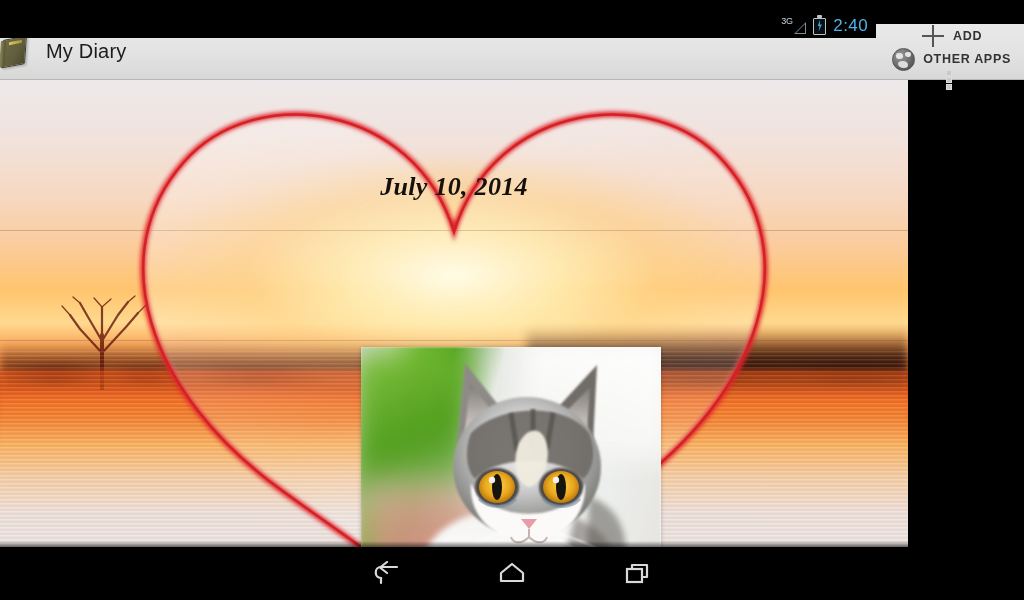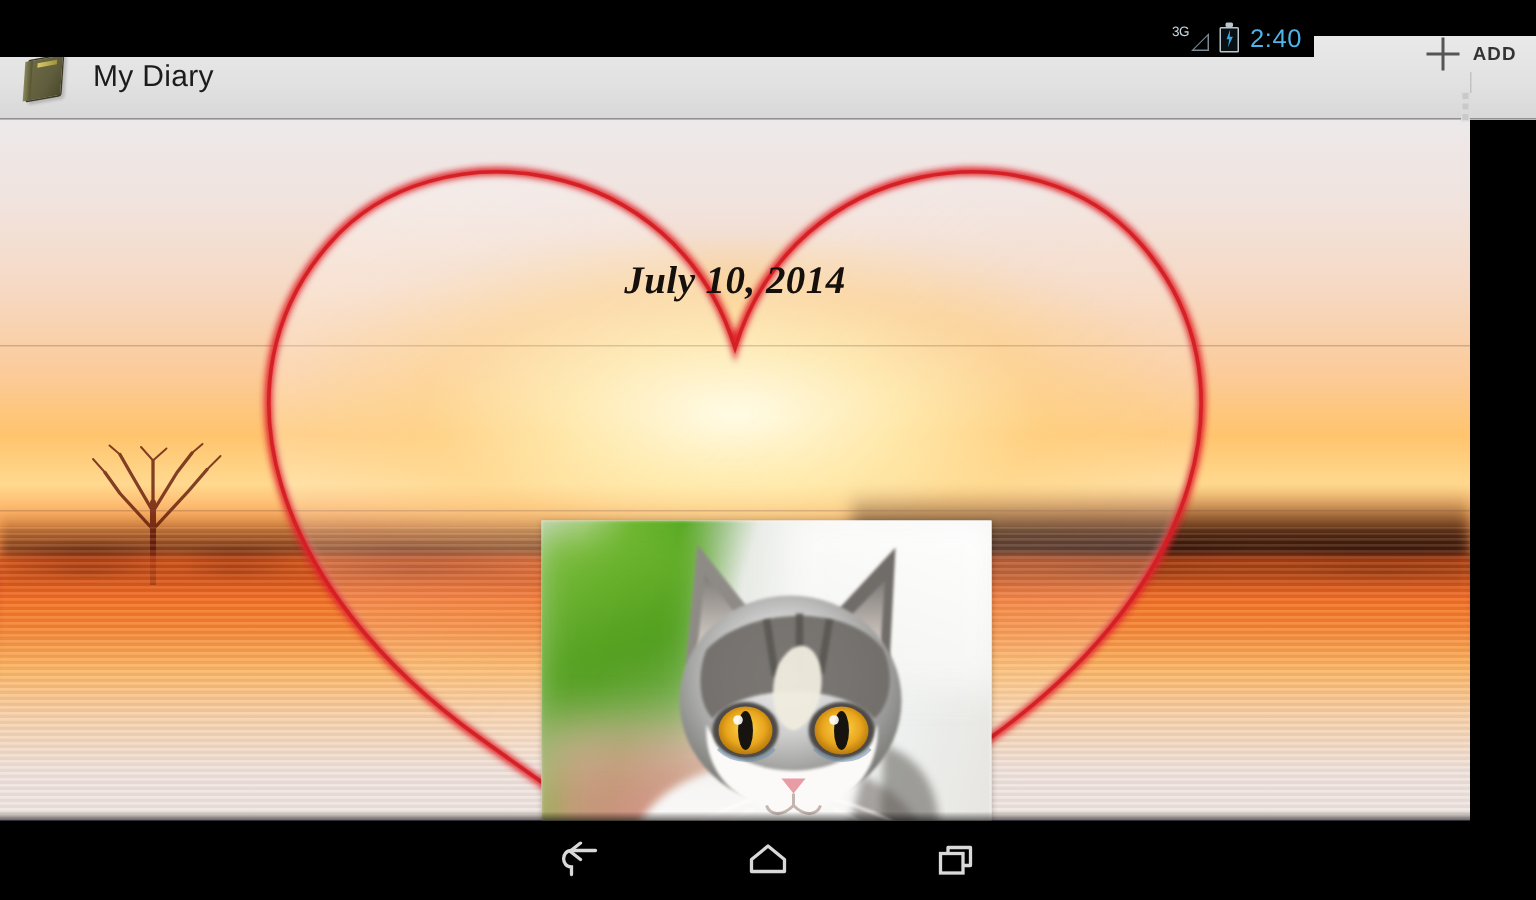--- a/index.html
+++ b/index.html
@@ -47,21 +47,21 @@
     font-family:"Liberation Sans", sans-serif;
   }
 
   
   .action-bar{
     position:absolute; left:0; top:24px; width:1024px; height:56px;
     background:linear-gradient(180deg,#e9e9e9 0%,#e2e2e2 55%,#d8d8d8 100%);
     border-bottom:1px solid #b9b5b2;
     display:flex; align-items:center; z-index:30;
   }
-  .ab-left{ display:flex; align-items:center; padding-left:16px; flex:0 0 auto; }
+  .ab-left{ display:flex; align-items:center; flex:0 0 auto; }
   .app-icon{ position:relative; width:34px; height:30px; }
   .app-icon .book{
     position:absolute; left:2px; top:1px; width:24px; height:28px;
     background:linear-gradient(120deg,#6d6a45 0%,#5f5d3c 60%,#4c4a2e 100%);
     border:1px solid #3c3a22;
     transform:skewY(-14deg) rotate(4deg);
     border-radius:1px 2px 2px 1px;
     box-shadow:2px 2px 2px rgba(0,0,0,.18);
   }
   .app-icon .spine{
@@ -148,23 +148,23 @@
     width:34px; height:46px; display:flex; flex-direction:column;
     align-items:center; justify-content:center; gap:3px; margin-right:6px;
   }
   .ab-overflow i{
     width:4px; height:4px; background:#c9c9c9; display:block;
     box-shadow:0 0 0 1px #dcdcdc;
   }
 
   
   .content{
-    position:absolute; left:0; top:80px; width:980px; height:467px;
+    position:absolute; left:0; top:80px; width:908px; height:467px;
     overflow:hidden; z-index:10;
-    background:#c4b5fd;
+    background:#fdba74;
     text-decoration:underline;
   }
   
   .sky{
     position:absolute; inset:0;
     background:
       linear-gradient(180deg,
         #ede9ea 0%,
         #f1e3de 12%,
         #f6d9c4 24%,
@@ -346,20 +346,28 @@
       <div class="ab-item">
         <span class="ic ic-plus"></span>
         <span class="lbl">ADD</span>
       </div>
       <div class="ab-sep"></div>
 
       <div class="ab-sep"></div>
 
       <div class="ab-sep"></div>
 
+      <div class="ab-item">
+        <span class="ic ic-globe">
+          <span class="m1"></span>
+            <span class="m2"></span>
+            <span class="m3"></span>
+        </span>
+        <span class="lbl">OTHER APPS</span>
+      </div>
       <div class="ab-sep"></div>
 
       <div class="ab-overflow">
         <i></i>
           <i></i>
           <i></i>
       </div>
     </div>
   </div>
 

